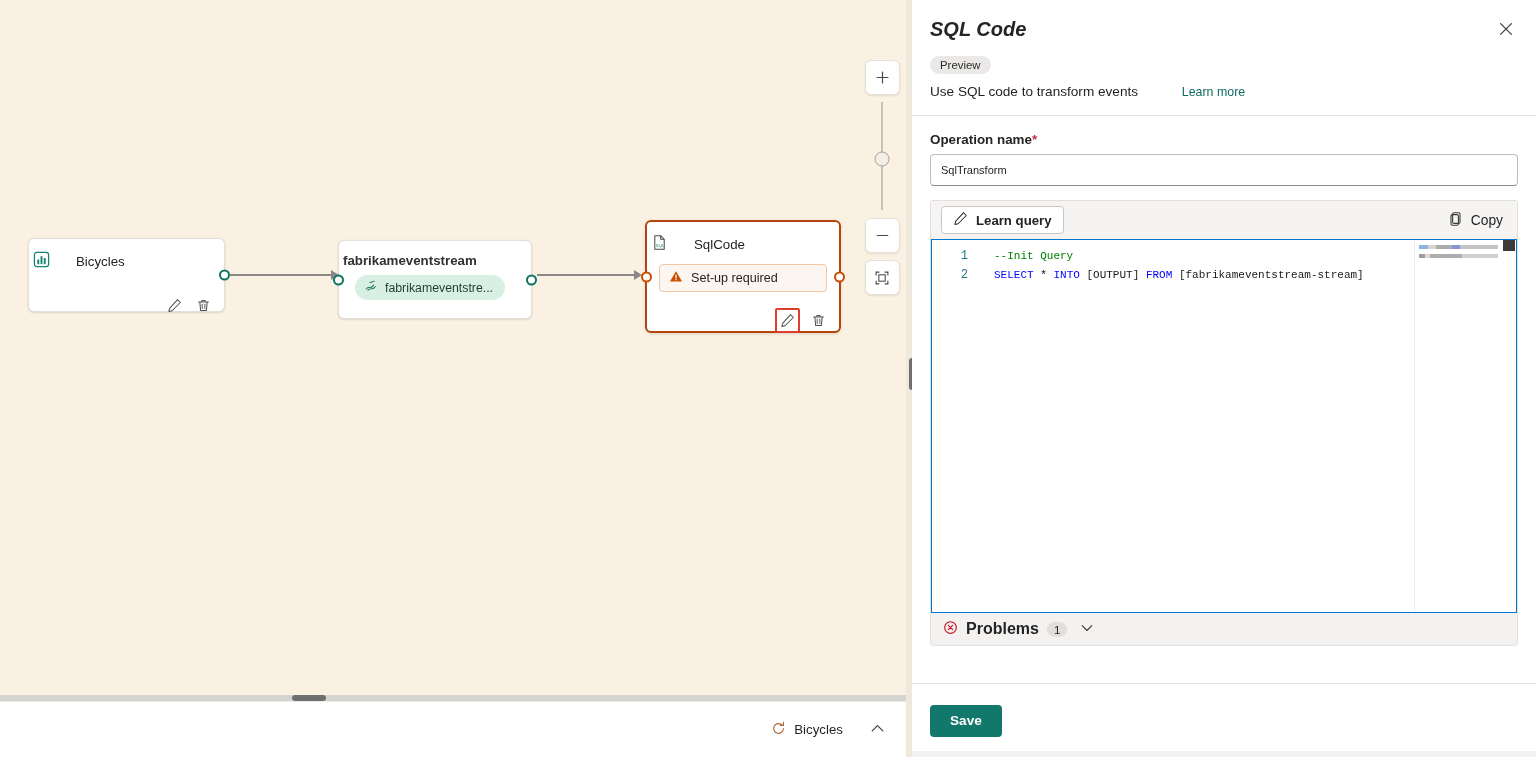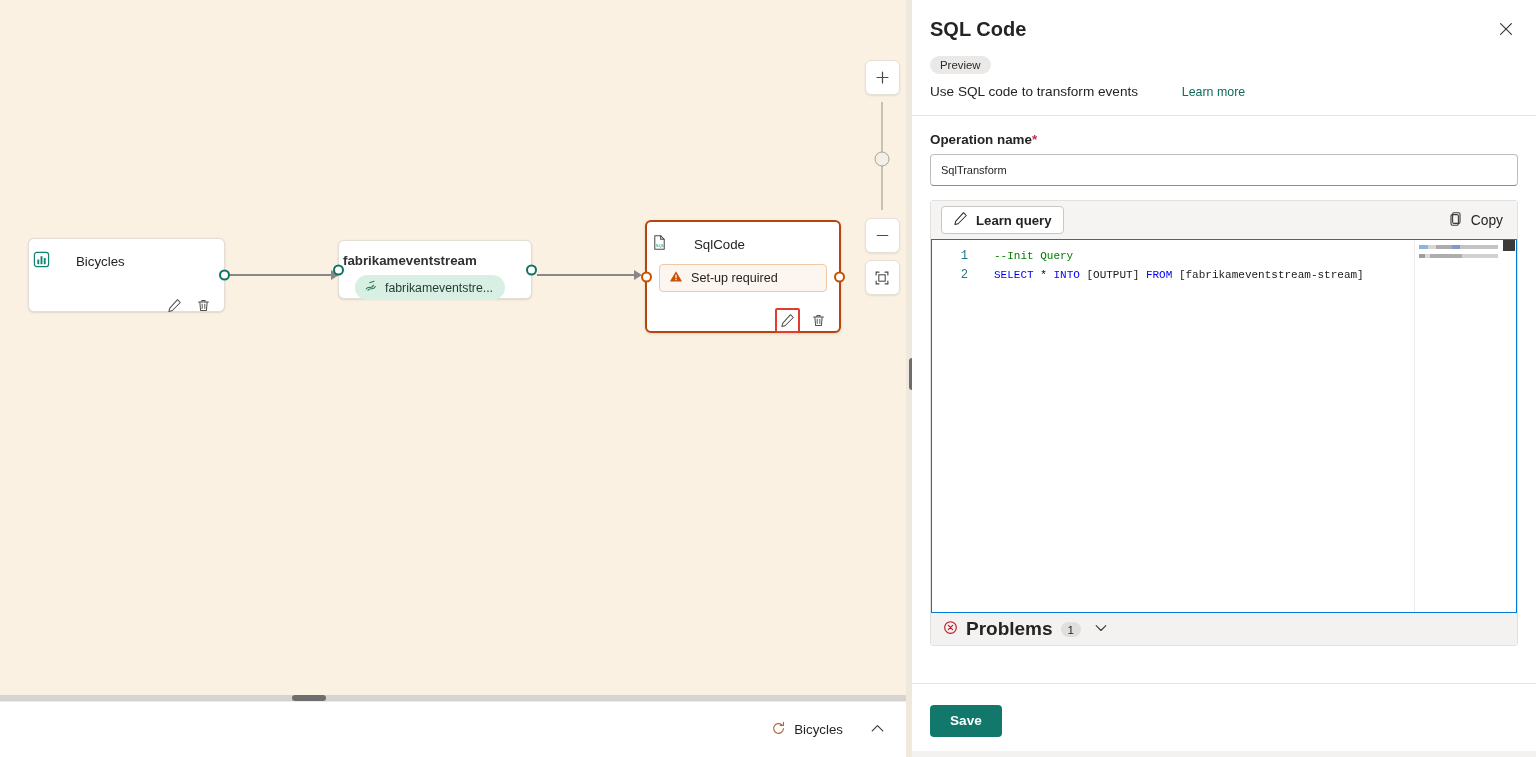--- a/index.html
+++ b/index.html
@@ -88,21 +88,21 @@
     border-top: 5px solid transparent;
     border-bottom: 5px solid transparent;
     border-left: 8px solid #8a8886;
     z-index: 1;
   }
 
   
   #node-bicycles { left: 28px; top: 238px; width: 197px; height: 74px; }
 
   
-  #node-fabrika { left: 338px; top: 240px; width: 194px; height: 59px; }
+  #node-fabrika { left: 338px; top: 240px; width: 194px; height: 79px; }
   .pill-green {
     display: inline-flex; align-items: center; gap: 7px;
     background: #d8f0e4;
     border-radius: 13px;
     padding: 4px 12px 4px 9px;
     margin: 7px 0 0 16px;
     font-size: 12.3px;
     color: #1e3b33;
     max-width: 158px;
     white-space: nowrap;
@@ -210,20 +210,21 @@
   
   .panel {
     position: absolute; left: 912px; top: 0;
     width: 624px; height: 757px;
     background: #ffffff;
     display: flex; flex-direction: column;
   }
   .panel-head {
     position: relative;
     padding: 18px 22px 14px 18px;
+    font-style: italic;
   }
   .panel-title {
     font-size: 20px; font-weight: bold; color: #242424;
     margin: 0 0 0 0;
   }
   .panel-close {
     position: absolute; right: 16px; top: 16px;
     width: 28px; height: 28px;
     background: transparent; border: none; border-radius: 4px;
     cursor: pointer;
@@ -365,21 +366,21 @@
   }
 
   
   .problems-bar {
     height: 32px;
     background: #f3f2f1;
     display: flex; align-items: center;
     gap: 8px;
     padding: 0 12px;
   }
-  .problems-label { font-size: 19px; font-weight: bold; color: #242424; }
+  .problems-label { font-size: 16px; font-weight: bold; color: #242424; }
   .count-badge {
     background: #e1dfdd;
     border-radius: 9px;
     font-size: 11.6px;
     color: #242424;
     padding: 1px 7px;
     min-width: 18px;
     text-align: center;
   }
   .chev-btn {

